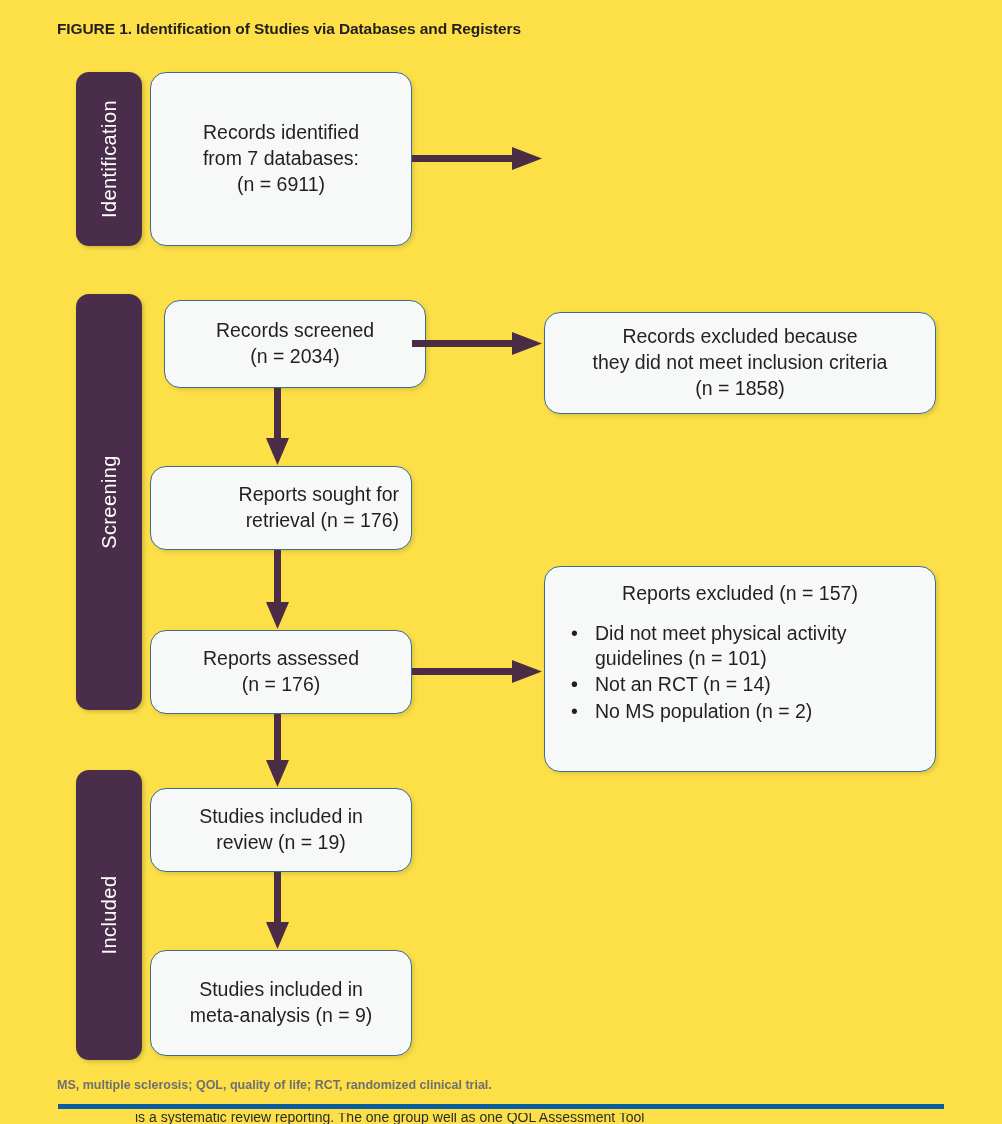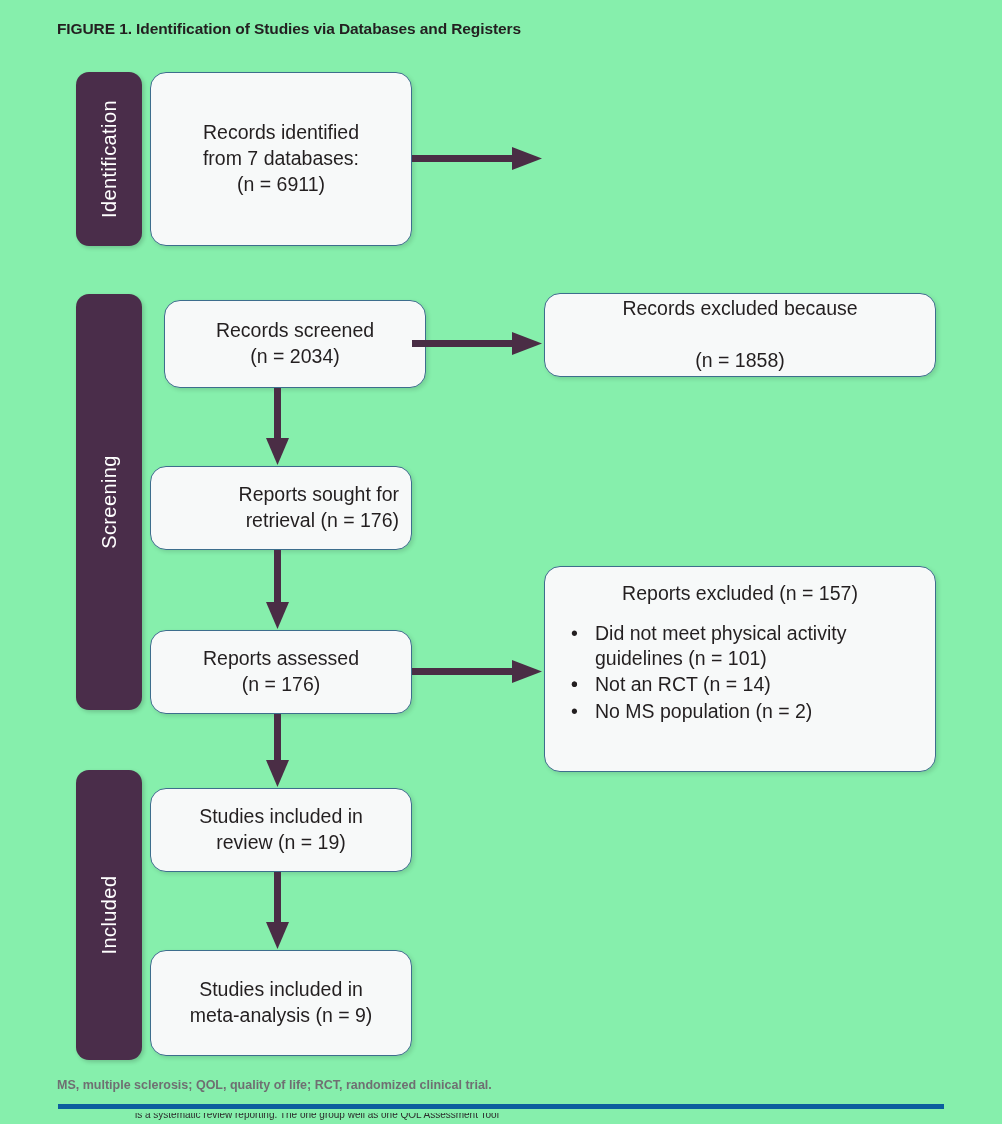--- a/index.html
+++ b/index.html
@@ -9,21 +9,21 @@
     background: #ffffff;
   }
   body {
     font-family: "Liberation Sans", sans-serif;
     color: #231f20;
   }
   #page {
     position: relative;
     width: 1002px;
     height: 1124px;
-    background: #86efac;
+    background: #fde047;
     overflow: hidden;
   }
 
   
   #figure-title {
     position: absolute;
     left: 57px;
     top: 20px;
     font-size: 15.5px;
     letter-spacing: -0.1px;
@@ -136,21 +136,21 @@
     height: 5px;
     background: #0b5e9e;
   }
   #clipped-line {
     position: absolute;
     left: 135px;
     top: 1113px;
     width: 800px;
     height: 11px;
     overflow: hidden;
-    font-size: 10px;
+    font-size: 14px;
     color: #2b2b2b;
     white-space: nowrap;
   }
   #clipped-line .clip-inner {
     display: block;
     margin-top: -4px;
   }
 </style>
 </head>
 <body>
@@ -197,24 +197,24 @@
     </span>
   </div>
 
   <div class="arrow" style="left:412px; top:330px; width:132px; height:28px;">
     <svg width="132" height="28" viewBox="0 0 132 28">
       <rect x="0" y="10" width="108" height="7" fill="#4a2d45"></rect>
       <polygon points="100,2 130,13.5 100,25" fill="#4a2d45"></polygon>
     </svg>
   </div>
 
-  <div class="flow-box" style="left:544px; top:293px; width:392px; height:84px;text-align:center;">
+  <div class="flow-box" style="left:544px; top:312px; width:392px; height:102px;text-align:center;">
     <span class="box-text">
       <span>Records excluded because</span><br>
-      <br>
+      <span>they did not meet inclusion criteria</span><br>
       <span>(n = 1858)</span>
     </span>
   </div>
 
   <div class="arrow" style="left:264px; top:388px; width:28px; height:78px;">
     <svg width="28" height="78" viewBox="0 0 28 78">
       <rect x="10" y="0" width="7" height="58" fill="#4a2d45"></rect>
       <polygon points="2,50 13.5,77 25,50" fill="#4a2d45"></polygon>
     </svg>
   </div>

